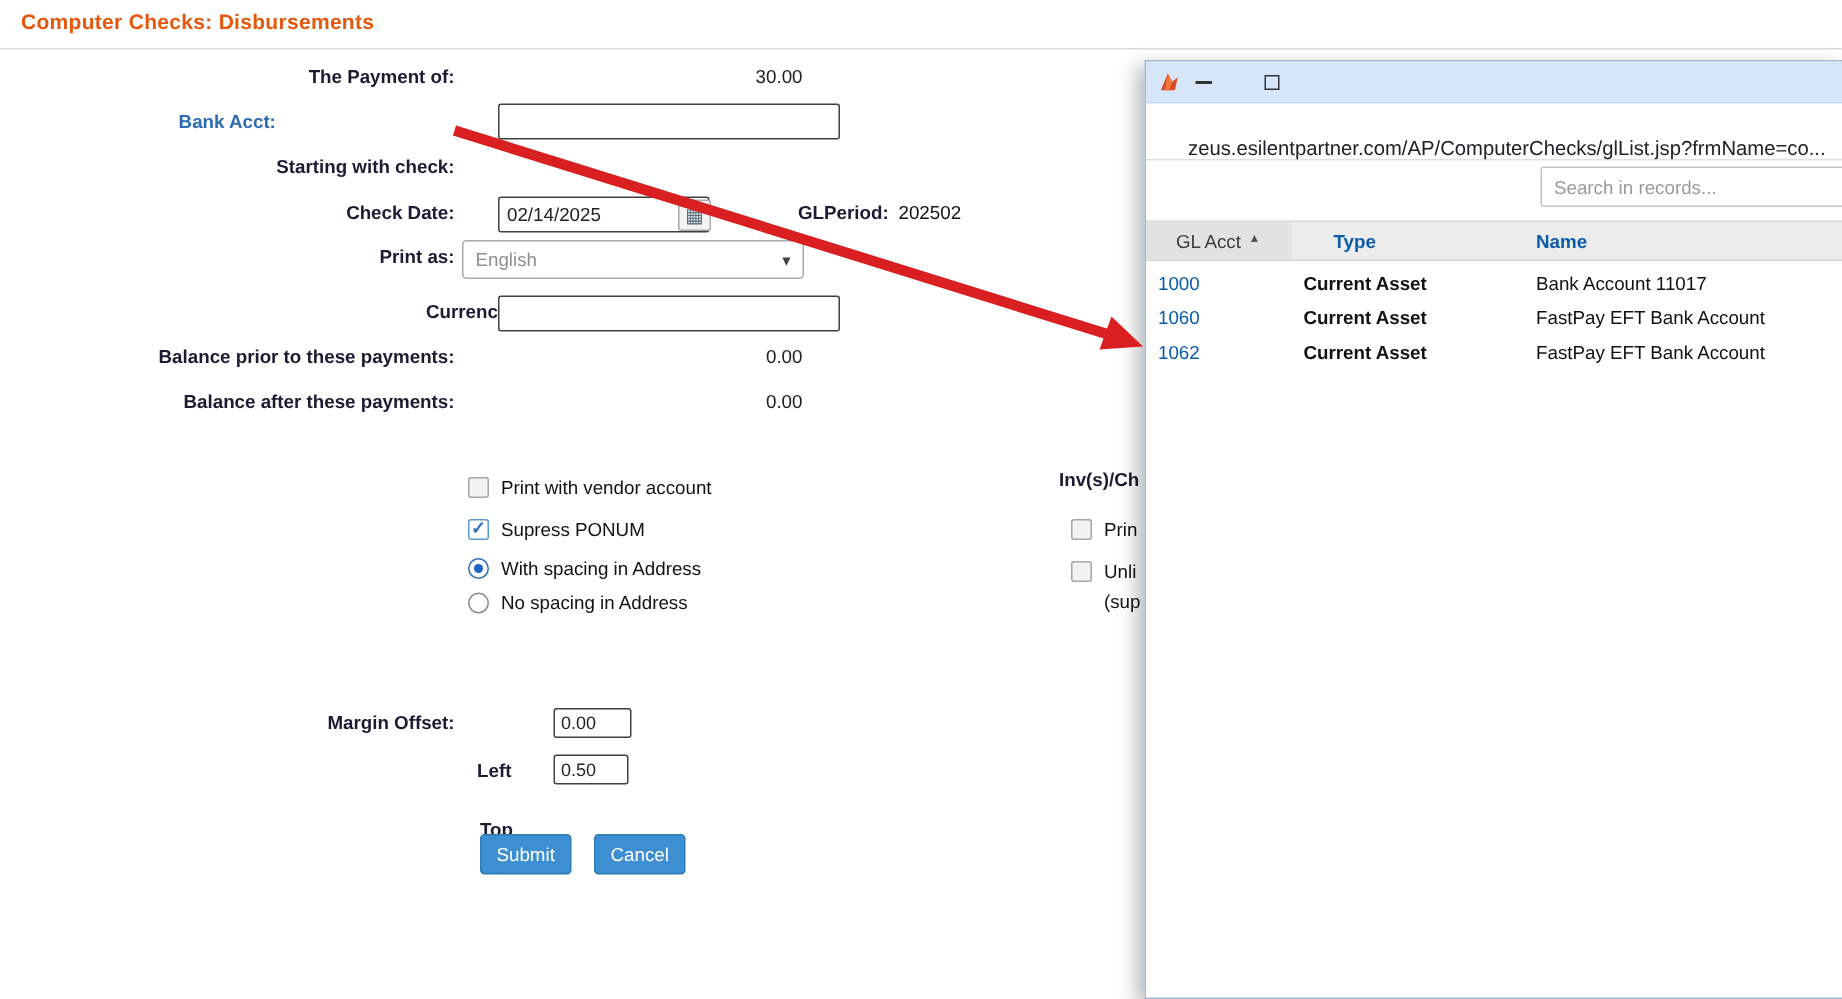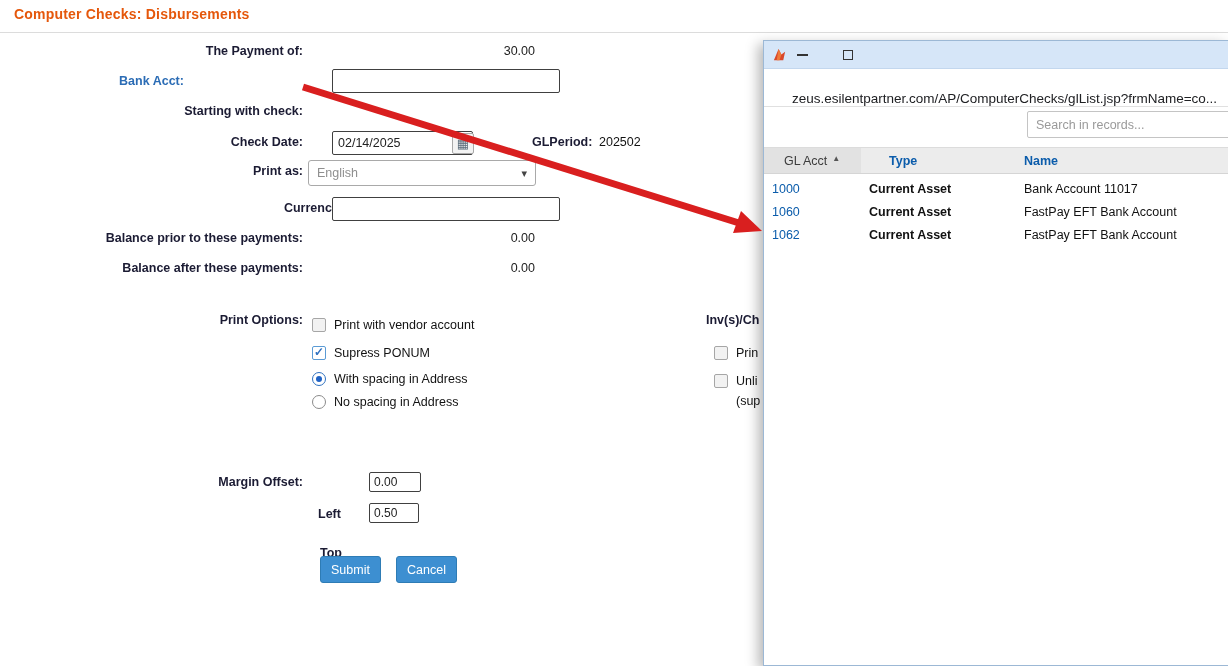--- a/index.html
+++ b/index.html
@@ -133,21 +133,20 @@
 
   <div class="lbl" style="top:201px;margin-left:40px;">Currency:</div>
   <input class="txt" style="left: 308px; top: 197px; width: 228px;">
 
   <div class="lbl" style="top:231px;">Balance prior to these payments:</div>
   <div class="val" style="top:231px;">0.00</div>
 
   <div class="lbl" style="top:261px;">Balance after these payments:</div>
   <div class="val" style="top:261px;">0.00</div>
 
-  <div class="lbl" style="top:313px;">Print Options:</div>
 
   <div class="opt checkbox unchecked" style="left:312px;top:318px;">
     <span class="ctrl"></span>
     <span>Print with vendor account</span>
   </div>
   <div class="opt checkbox checked" style="left:312px;top:346px;">
     <span class="ctrl"></span>
     <span>Supress PONUM</span>
   </div>
   <div class="opt radio checked" style="left:312px;top:372px;">

